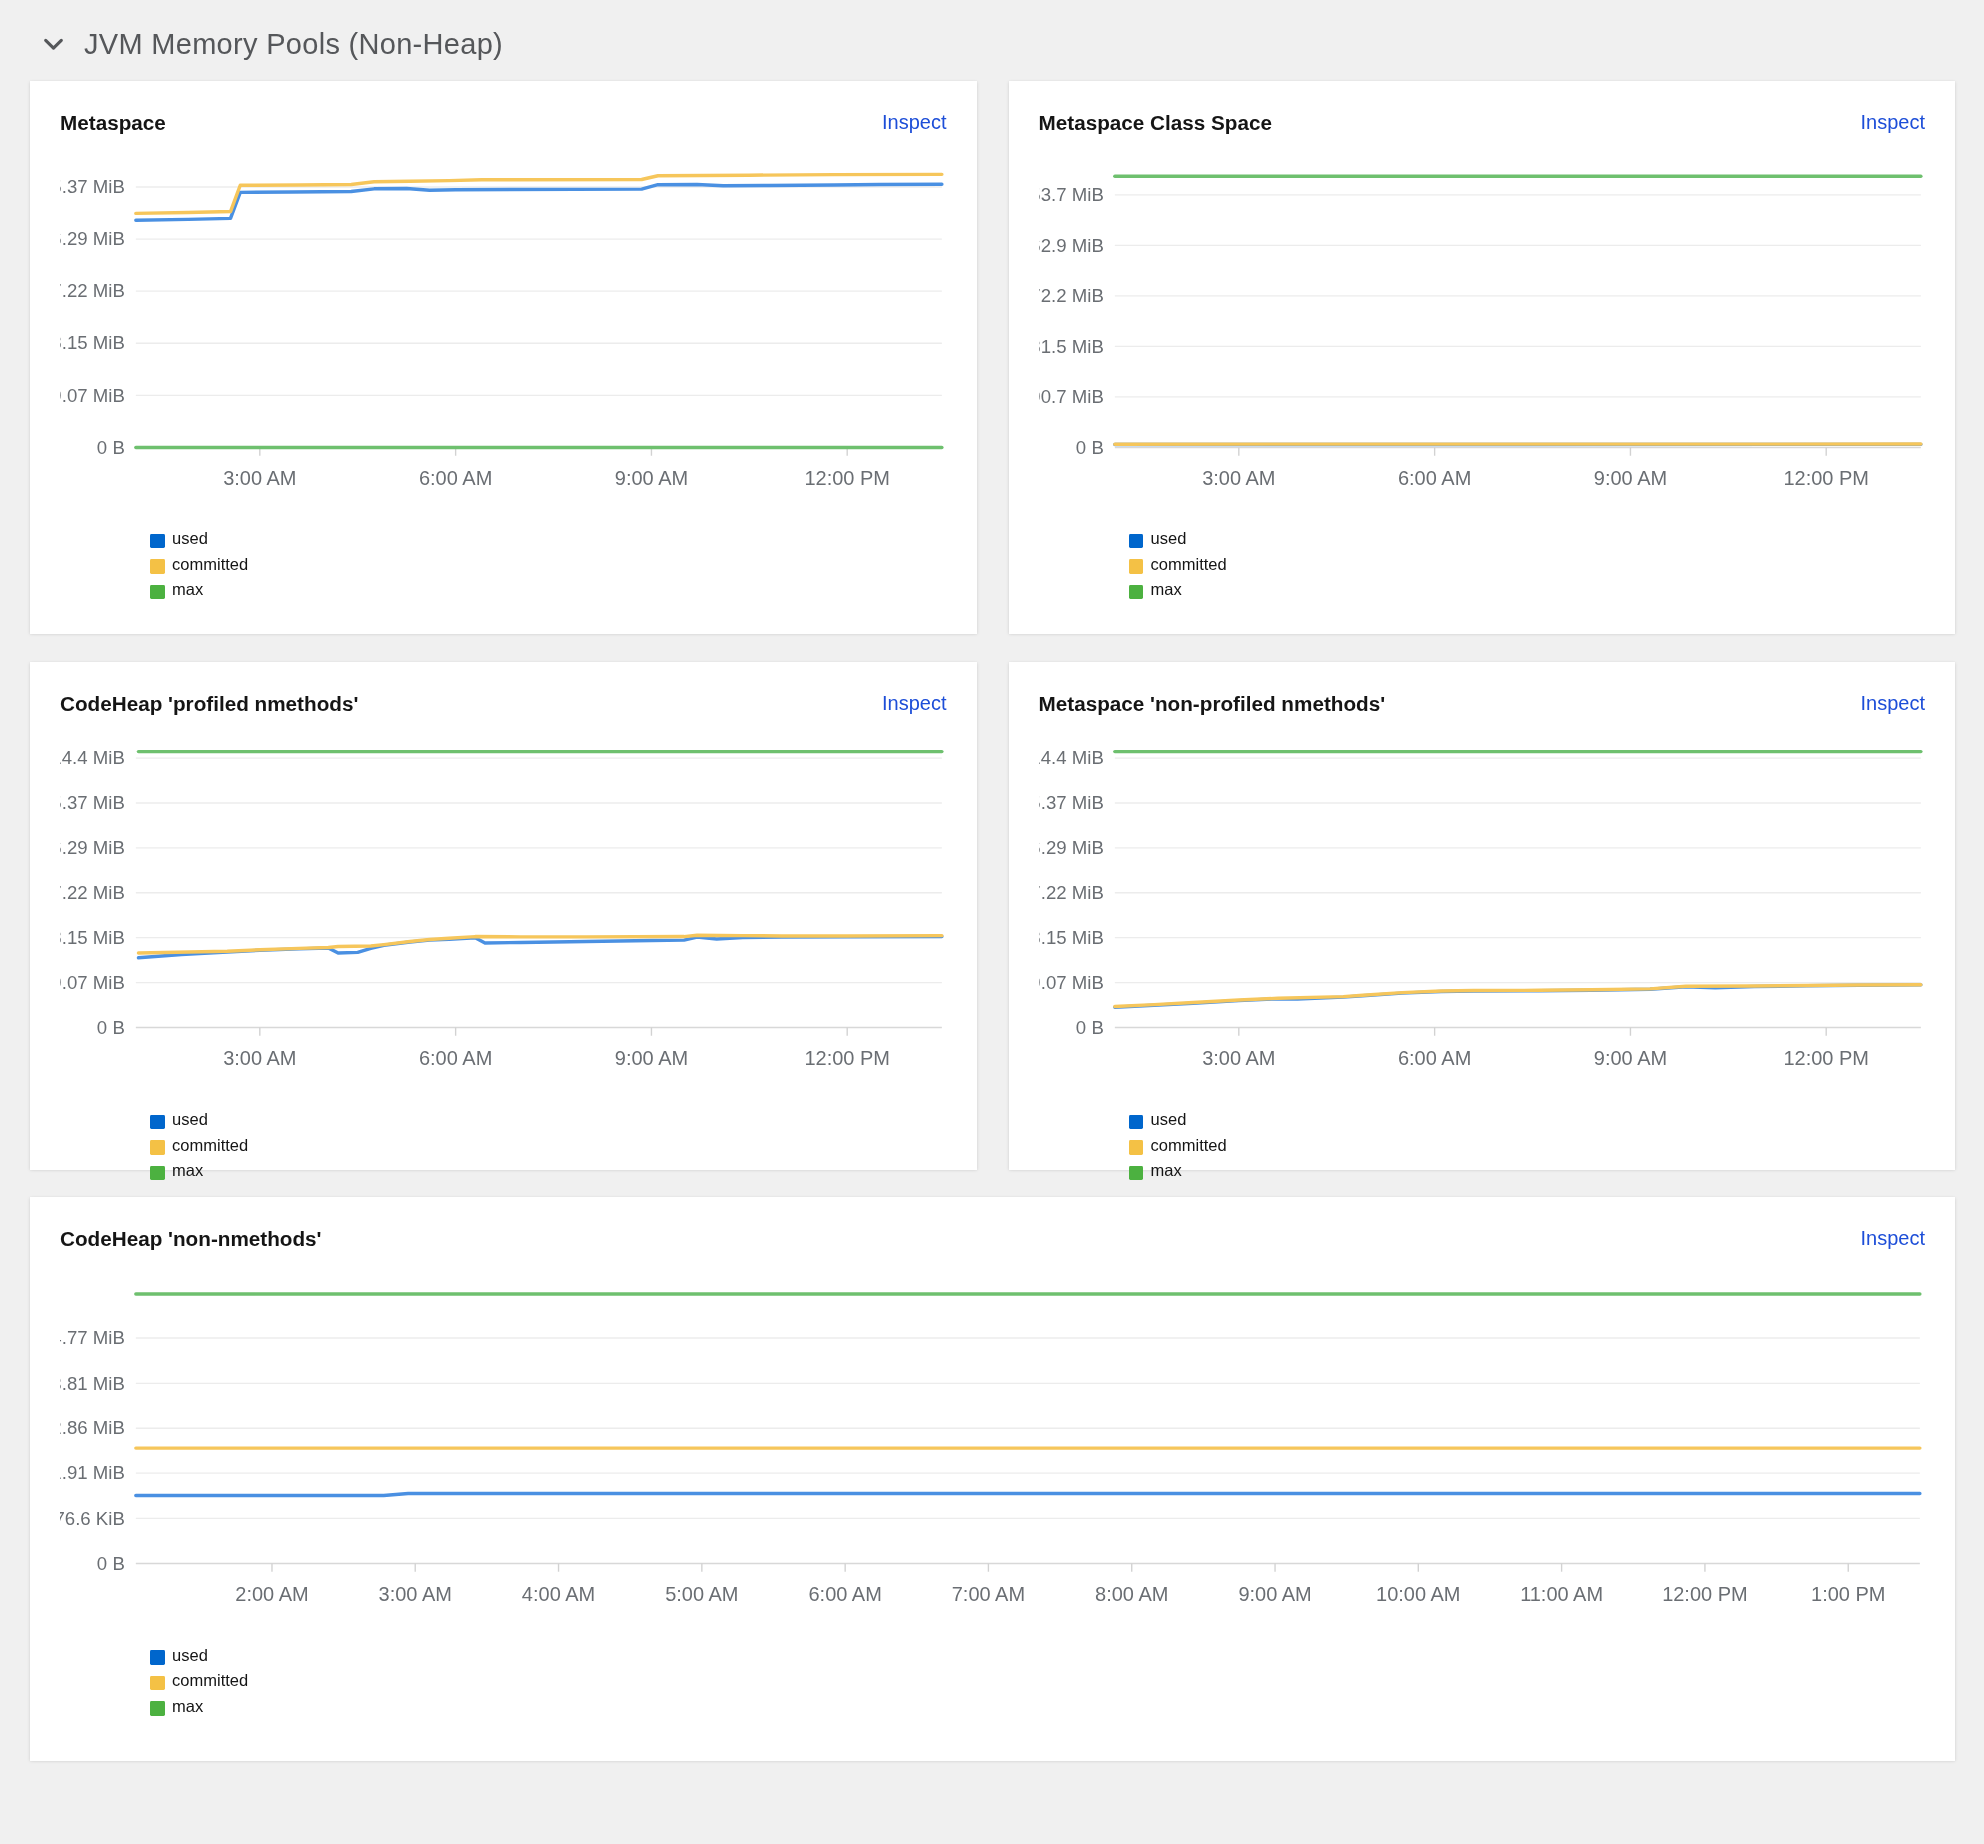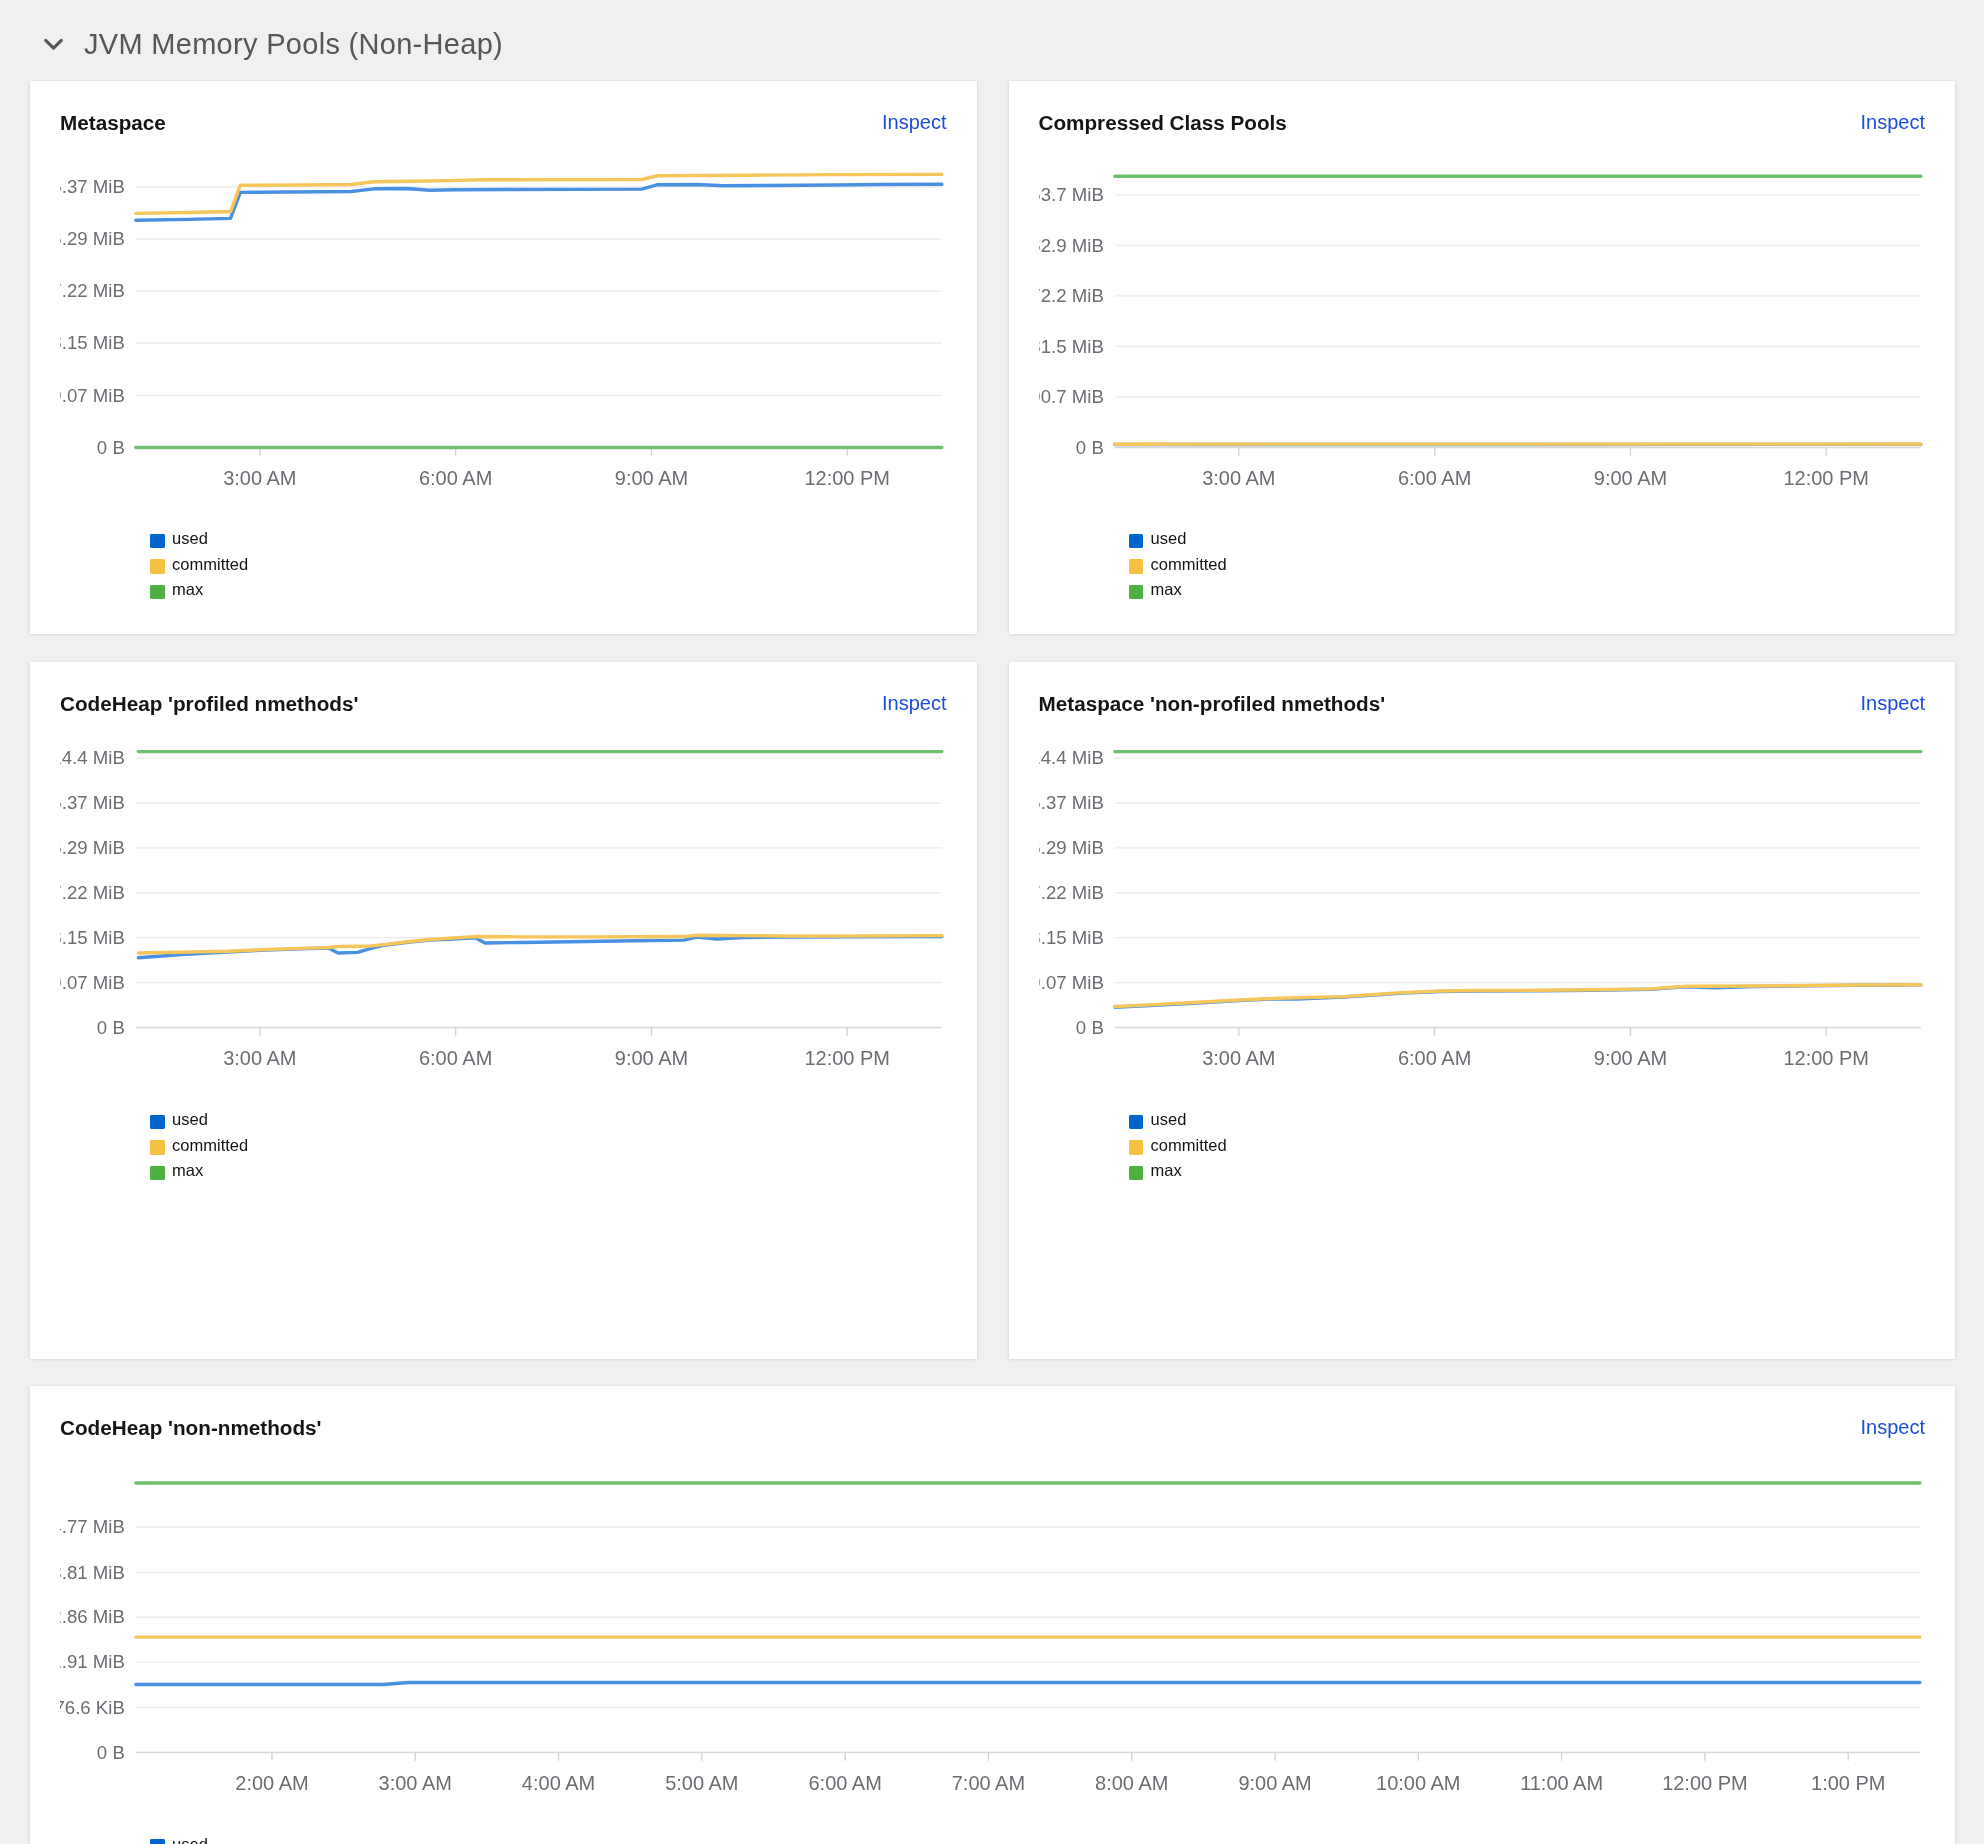--- a/index.html
+++ b/index.html
@@ -7,21 +7,21 @@
   body { background:#f0f0f0; font-family:"Liberation Sans", sans-serif; overflow:hidden; }
   .page { padding:18px 30px 0 30px; }
 
   .section-head { display:flex; align-items:center; gap:18px; color:#55575a; padding:9.6px 0 20.7px 11px; cursor:pointer; }
   .section-head .chev { width:25px; height:25px; color:#55575a; }
   .section-title { font-size:29px; font-weight:400; letter-spacing:0.3px; }
 
   .grid { display:grid; grid-template-columns:1fr 1fr; column-gap:32px; row-gap:27.6px; }
   .card { background:#ffffff; box-shadow:0 1.4px 3.4px rgba(3,3,3,.13), 0 0 0.7px rgba(3,3,3,.1); padding:30px 30px 12px 30px; }
   .card.r1 { height:553px; }
-  .card.r2 { height:697px; }
+  .card.r2 { height:508px; }
   .card.full { grid-column:1 / -1; height:564px; }
 
   .card-head { display:flex; justify-content:space-between; align-items:flex-start; }
   .card-title { font-size:20.7px; font-weight:700; color:#151515; }
   .inspect { font-size:20px; color:#1d4ed8; text-decoration:none; cursor:pointer; }
 
   .chart-canvas { margin-top:19.3px; width:100%; height:345px; }
   svg text { font-family:"Liberation Sans", sans-serif; }
 
   .legend { list-style:none; margin:23.4px 0 0 90px; }
@@ -84,21 +84,21 @@
           </li>
         <li class="legend-item">
             <span class="swatch" style="background: rgb(76, 177, 64);"></span>
             <span class="legend-label">max</span>
           </li>
       </ul>
     </section>
 
     <section class="card r1">
       <header class="card-head">
-        <h2 class="card-title">Compressed Class Pools</h2>
+        <h2 class="card-title">Metaspace Class Space</h2>
         <a class="inspect" href="#">Inspect</a>
       </header>
       <div class="chart-canvas"><svg width="886" height="345" viewBox="0 0 1285 500">
             <line x1="110" y1="57.6" x2="1279" y2="57.6" stroke="#ececec" stroke-width="2"></line>
             <text x="94" y="66.6" text-anchor="end" font-size="27" fill="#6a6e73">953.7 MiB</text>
             <line x1="110" y1="130.9" x2="1279" y2="130.9" stroke="#ececec" stroke-width="2"></line>
             <text x="94" y="139.9" text-anchor="end" font-size="27" fill="#6a6e73">762.9 MiB</text>
             <line x1="110" y1="204.2" x2="1279" y2="204.2" stroke="#ececec" stroke-width="2"></line>
             <text x="94" y="213.2" text-anchor="end" font-size="27" fill="#6a6e73">572.2 MiB</text>
             <line x1="110" y1="277.4" x2="1279" y2="277.4" stroke="#ececec" stroke-width="2"></line>

